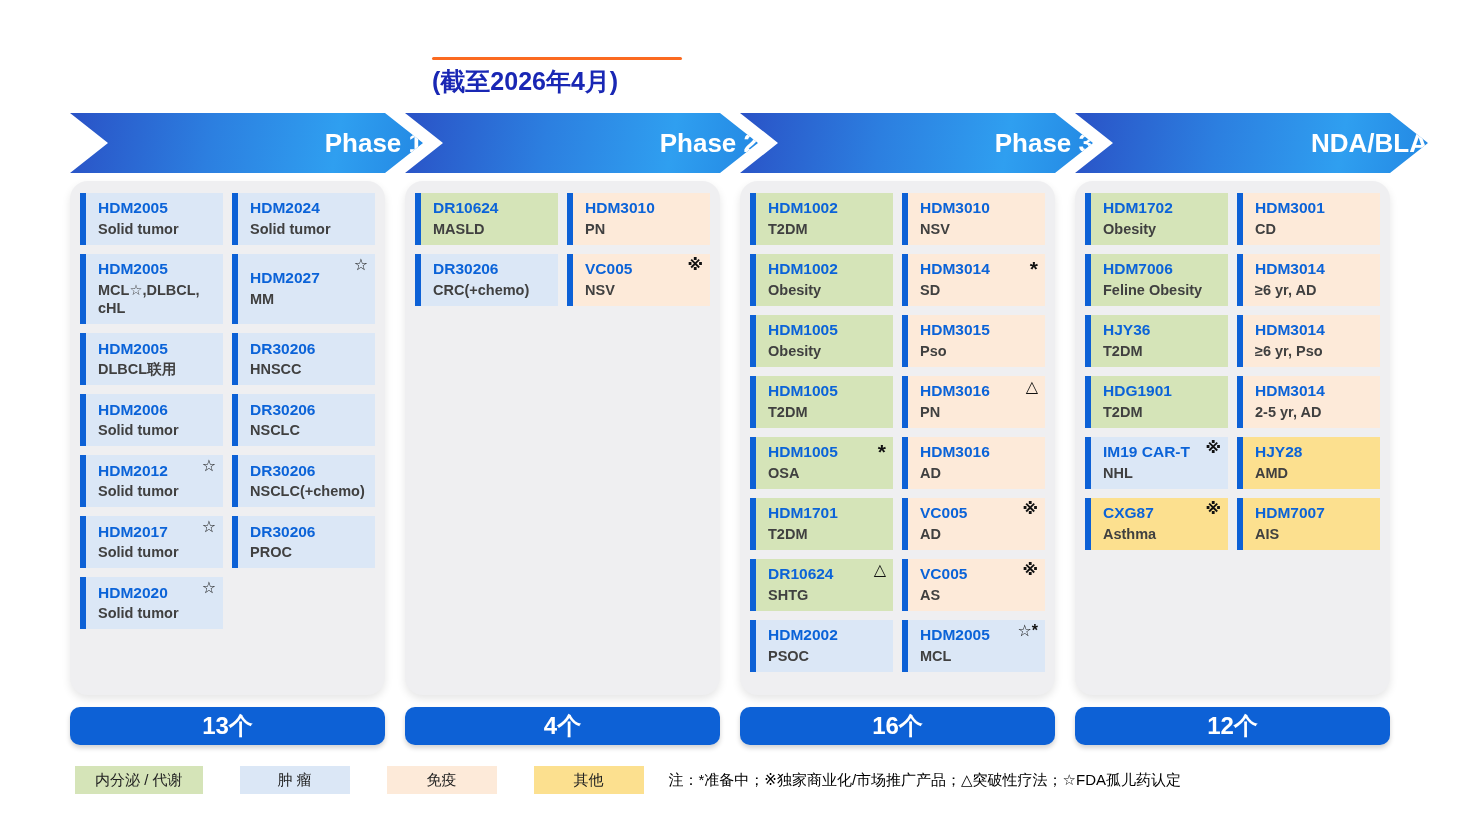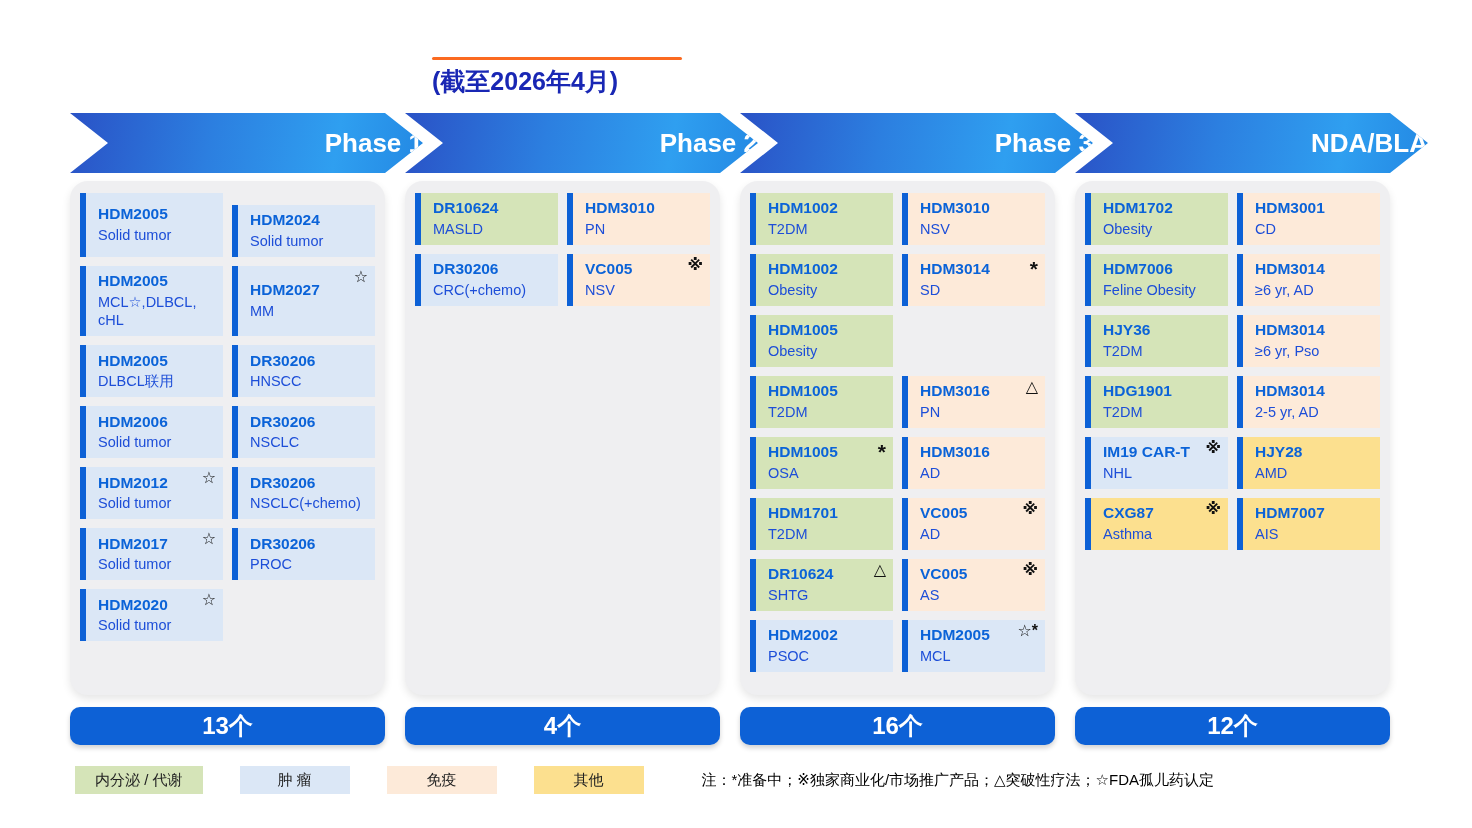--- a/index.html
+++ b/index.html
@@ -28,36 +28,36 @@
   .arrow{width:353px;height:60px;color:#fff;font-size:26px;font-weight:bold;
     display:flex;align-items:center;justify-content:flex-end;
     background:linear-gradient(100deg,var(--arrow-from) 0%,#2c7fe0 40%,var(--arrow-to) 75%,#2388e3 100%);
     clip-path:polygon(0 0,315px 0,353px 50%,315px 100%,0 100%,38px 50%);}
   .panel{margin-top:8px;height:514px;background:var(--panel-gray);border-radius:18px;
     padding:12px 10px;box-shadow:0 4px 8px rgba(0,0,0,.10);}
   .grid{display:grid;grid-template-columns:1fr 1fr;gap:9px;}
   .card{position:relative;border-left:6px solid var(--bar-blue);padding:6px 8px 6px 12px;
     min-height:52px;display:flex;flex-direction:column;justify-content:center;}
   .card .drug{color:var(--name-blue);font-weight:bold;font-size:15.5px;line-height:1.2;}
-  .card .ind{color:#1d4ed8;font-weight:normal;font-size:14.5px;line-height:1.3;margin-top:2px;white-space:pre-line;}
+  .card .ind{color:#404040;font-weight:bold;font-size:14.5px;line-height:1.3;margin-top:2px;white-space:pre-line;}
   .card .marker{position:absolute;top:3px;right:7px;font-size:16px;font-weight:bold;color:#111;line-height:1;}
   .card .marker.ast{font-size:21px;top:4px;}
   .cat-endo{background:var(--cat-endo);} .cat-tumor{background:var(--cat-tumor);}
   .cat-immune{background:var(--cat-immune);} .cat-other{background:var(--cat-other);}
 
   .countbar{margin-top:12px;height:38px;background:var(--accent-blue);border-radius:10px;
     color:#fff;font-size:24px;font-weight:bold;display:flex;align-items:center;justify-content:center;
     box-shadow:0 3px 5px rgba(0,0,0,.18);}
 
   
   .legend-row{position:absolute;left:75px;top:766px;display:flex;align-items:center;}
   .legend{display:flex;gap:37px;}
   .legend-item{height:28px;min-width:110px;padding:0 20px;display:flex;align-items:center;justify-content:center;
     font-size:15px;color:#222;}
-  .note{margin-left:58px;font-size:15px;color:#000;white-space:nowrap;}
+  .note{margin-left:25px;font-size:15px;color:#000;white-space:nowrap;}
 </style>
 </head>
 <body>
 
 <div class="stage">
   <div class="subtitle">
     <div class="subtitle-line"></div>
     <div class="subtitle-text">(截至2026年4月)</div>
   </div>
 
@@ -65,21 +65,21 @@
       <div class="col">
     <div class="arrow">
       <span>Phase 1</span>
     </div>
     <div class="panel">
       <div class="grid">
             <div class="card cat-tumor" style="grid-column: 1;">
               <div class="drug">HDM2005</div>
               <div class="ind">Solid tumor</div>
             </div>
-            <div class="card cat-tumor" style="grid-column: 2; margin-top: 12px;">
+            <div class="card cat-tumor" style="grid-column: 2;">
               <div class="drug">HDM2024</div>
               <div class="ind">Solid tumor</div>
             </div>
             <div class="card cat-tumor" style="grid-column: 1;">
               <div class="drug">HDM2005</div>
               <div class="ind">MCL☆,DLBCL,
 cHL</div>
             </div>
             <div class="card cat-tumor" style="grid-column: 2;">
               <span class="marker">☆</span>
@@ -179,20 +179,24 @@
               <div class="ind">Obesity</div>
             </div>
             <div class="card cat-immune" style="grid-column: 2;">
               <span class="marker ast">*</span>
               <div class="drug">HDM3014</div>
               <div class="ind">SD</div>
             </div>
             <div class="card cat-endo" style="grid-column: 1;">
               <div class="drug">HDM1005</div>
               <div class="ind">Obesity</div>
+            </div>
+            <div class="card cat-immune" style="grid-column: 2;">
+              <div class="drug">HDM3015</div>
+              <div class="ind">Pso</div>
             </div>
             <div class="card cat-endo" style="grid-column: 1;">
               <div class="drug">HDM1005</div>
               <div class="ind">T2DM</div>
             </div>
             <div class="card cat-immune" style="grid-column: 2;">
               <span class="marker">△</span>
               <div class="drug">HDM3016</div>
               <div class="ind">PN</div>
             </div>

